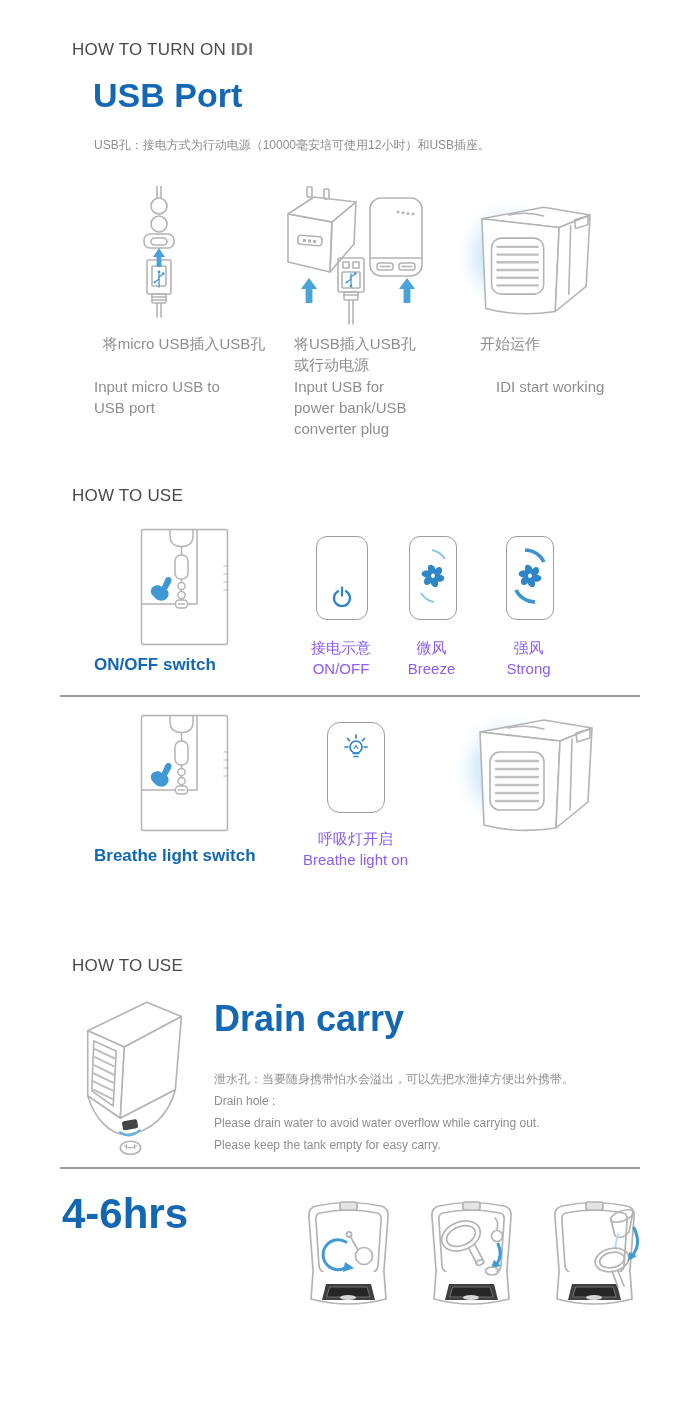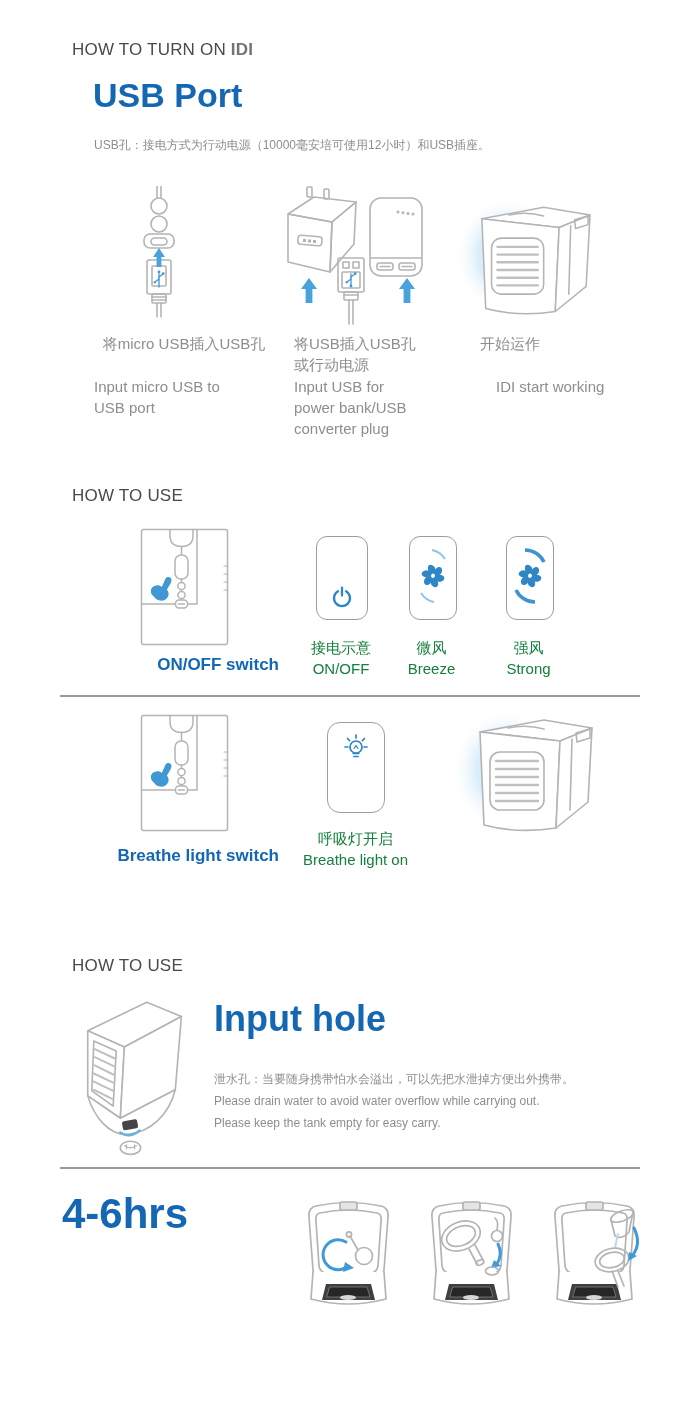--- a/index.html
+++ b/index.html
@@ -8,24 +8,24 @@
   .abs{position:absolute;}
   .kicker{font-size:17px;color:#4a4a4a;letter-spacing:.2px;}
   .kicker b{font-weight:700;color:#737373;}
   .big-title{font-weight:700;color:#1467b3;line-height:1.05;}
   .title-34{font-size:34px;}
   .title-36{font-size:36px;}
   .title-46{font-size:42px;}
   .para{font-size:12px;line-height:23px;color:#8e8e8e;}
   .pre{white-space:pre-line;}
   .cap{font-size:15px;line-height:21px;color:#8e8e8e;}
-  .blue-label{font-size:17px;font-weight:700;color:#1467b3;text-align:right;}
+  .blue-label{font-size:17px;font-weight:700;color:#1467b3;text-align:left;}
   .hr{height:2px;background:#9a9a9a;}
   .card{position:absolute;background:#fff;border:1.5px solid #9d9d9d;border-radius:11px;}
-  .btn-cap{position:absolute;text-align:center;font-size:15px;line-height:21px;color:#15803d;}
+  .btn-cap{position:absolute;text-align:center;font-size:15px;line-height:21px;color:#8b5cf6;}
   svg{display:block;}
 </style>
 </head>
 <body>
 
 <div id="page">
 
   <svg width="0" height="0" style="position:absolute" aria-hidden="true">
     <defs>
       <radialGradient id="glowGrad" cx="50%" cy="50%" r="52%">
@@ -320,23 +320,24 @@
         <line x1="26" y1="90" x2="45" y2="99"></line>
           <line x1="26" y1="98" x2="44" y2="107"></line>
       </g>
       <rect x="54" y="128" width="15" height="9" rx="2" transform="rotate(-10 61 132)" fill="#454545" stroke="none"></rect>
       <path d="M52,140 q9,6 19,-2" stroke="#6cb2de" stroke-width="2.4"></path>
       <ellipse cx="62" cy="155" rx="10" ry="6.5"></ellipse>
       <path d="M56,153 q6,4 12,0 M58,152 v4 M66,152 v4" stroke-width="1.2"></path>
     </svg>
   </div>
 
-  <div class="abs big-title title-36" style="left:214px;top:1000px;">Input hole</div>
+  <div class="abs big-title title-36" style="left:214px;top:1000px;">Drain carry</div>
   <div class="abs para" style="left:214px;top:1068px;width:475px;line-height:22px;">
     <div class="pre">泄水孔：当要随身携带怕水会溢出，可以先把水泄掉方便出外携带。</div>
+    <div>Drain hole :</div>
     <div>Please drain water to avoid water overflow while carrying out.</div>
     <div>Please keep the tank empty for easy carry.</div>
   </div>
 
   <div class="abs hr" style="left:60px;top:1167px;width:580px;"></div>
 
   <div class="abs big-title title-46" style="left:62px;top:1192px;">4-6hrs</div>
 
   <div class="abs" style="left:296px;top:1192px;">
     <svg width="105" height="125" viewBox="0 0 105 125" fill="none" stroke="#b4b4b4" stroke-width="1.7" stroke-linecap="round" stroke-linejoin="round">

